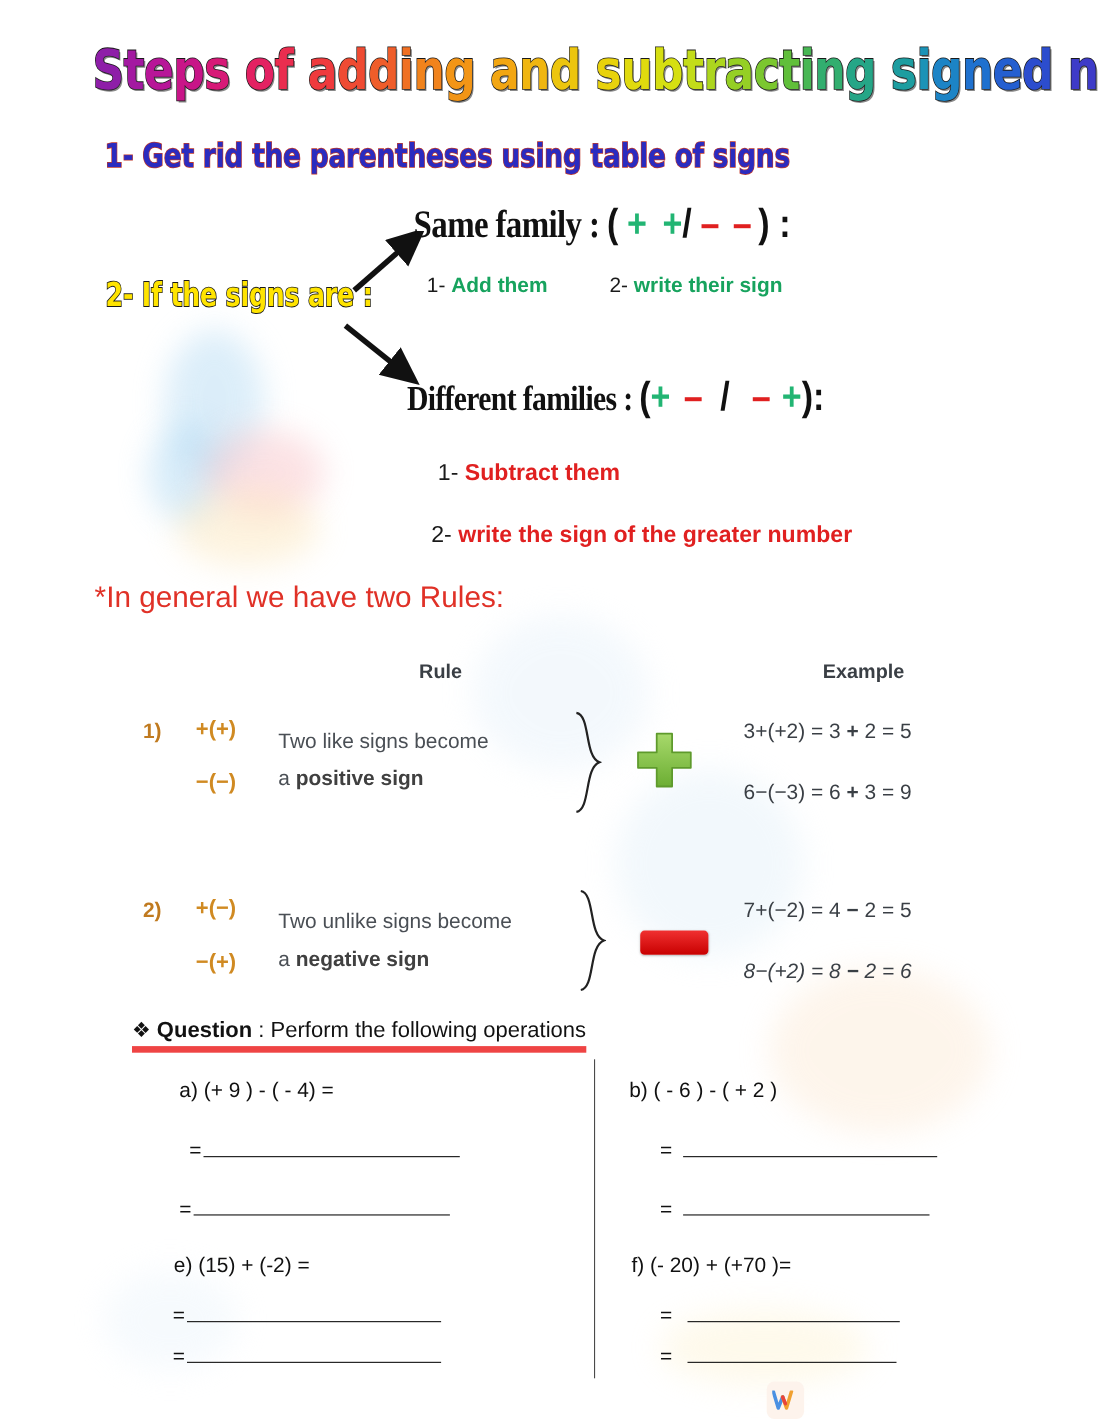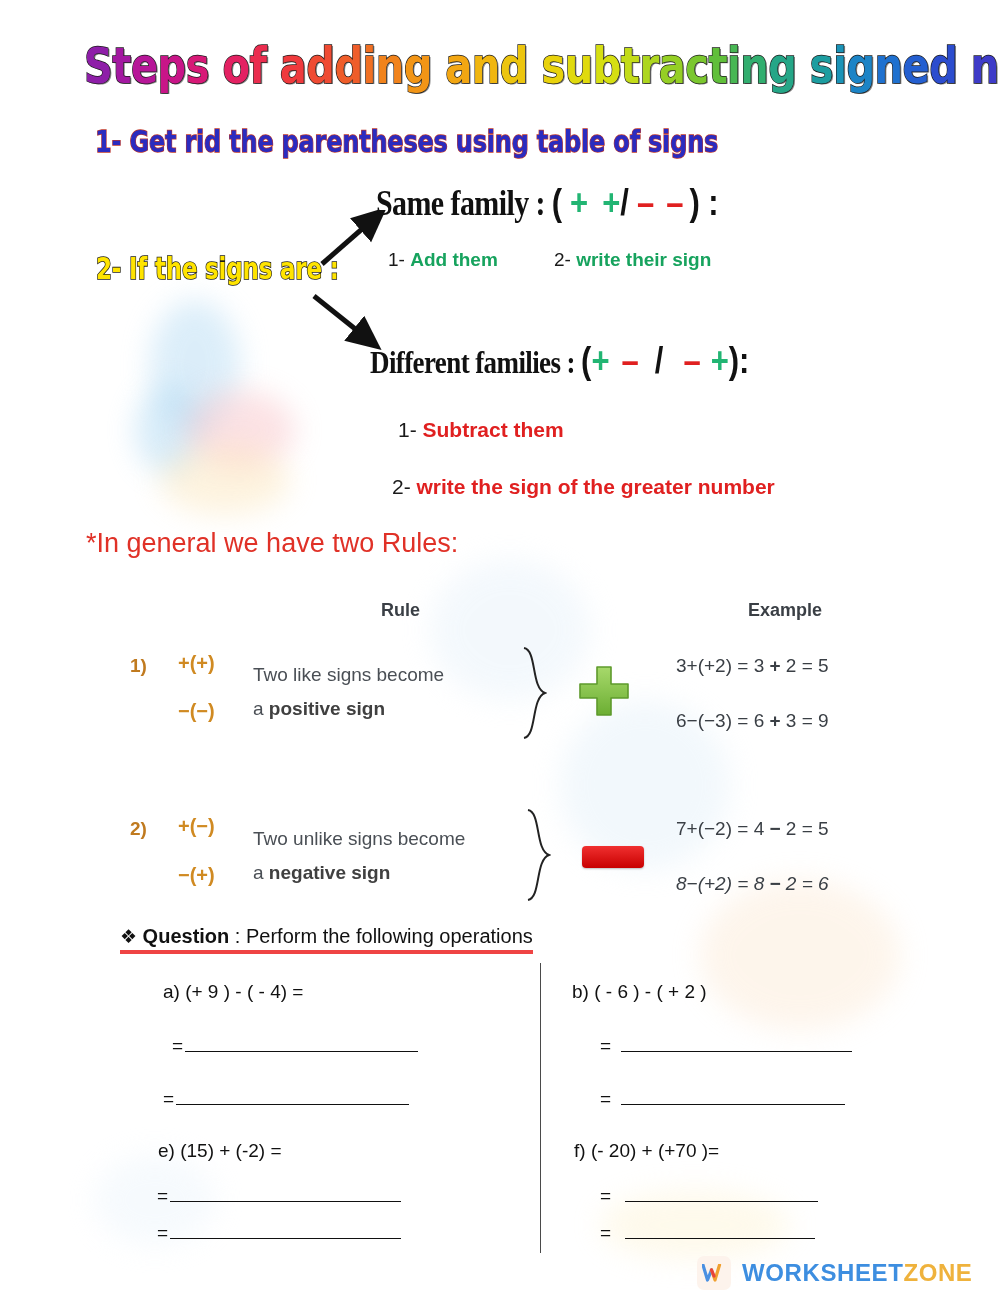--- a/index.html
+++ b/index.html
@@ -187,21 +187,21 @@
   }
 
   
   .qline {
     position: absolute;
     left: 120px;
     top: 925px;
     font-size: 20px;
     color: #111111;
     white-space: nowrap;
-    border-bottom: 4px solid #ef4444;
+    border-bottom: 6px solid #ef4444;
     padding-bottom: 2px;
   }
   .qline b { font-weight: bold; }
   .diamond { font-size: 19px; }
 
   .vdiv {
     position: absolute;
     left: 540px;
     top: 963px;
     width: 1px;
@@ -406,18 +406,15 @@
   </div>
 
   <div class="logo-wrap">
     <div class="logo-mark">
       <svg width="24" height="18" viewBox="0 0 24 18">
         <path d="M1,1 L5.5,16 L9.5,6" fill="none" stroke="#4a90e2" stroke-width="3.2" stroke-linecap="round" stroke-linejoin="round"></path>
         <path d="M9.5,6 L13,16 L17.5,1" fill="none" stroke="#f0a030" stroke-width="3.2" stroke-linecap="round" stroke-linejoin="round"></path>
         <path d="M9.5,6 L12,12" fill="none" stroke="#e8433c" stroke-width="3.2" stroke-linecap="round"></path>
       </svg>
     </div>
-    <div class="logo-text">
-      <span class="blue">WORKSHEET</span><span class="amber">ZONE</span>
-    </div>
   </div>
 
 </div>
 
 </body></html>

